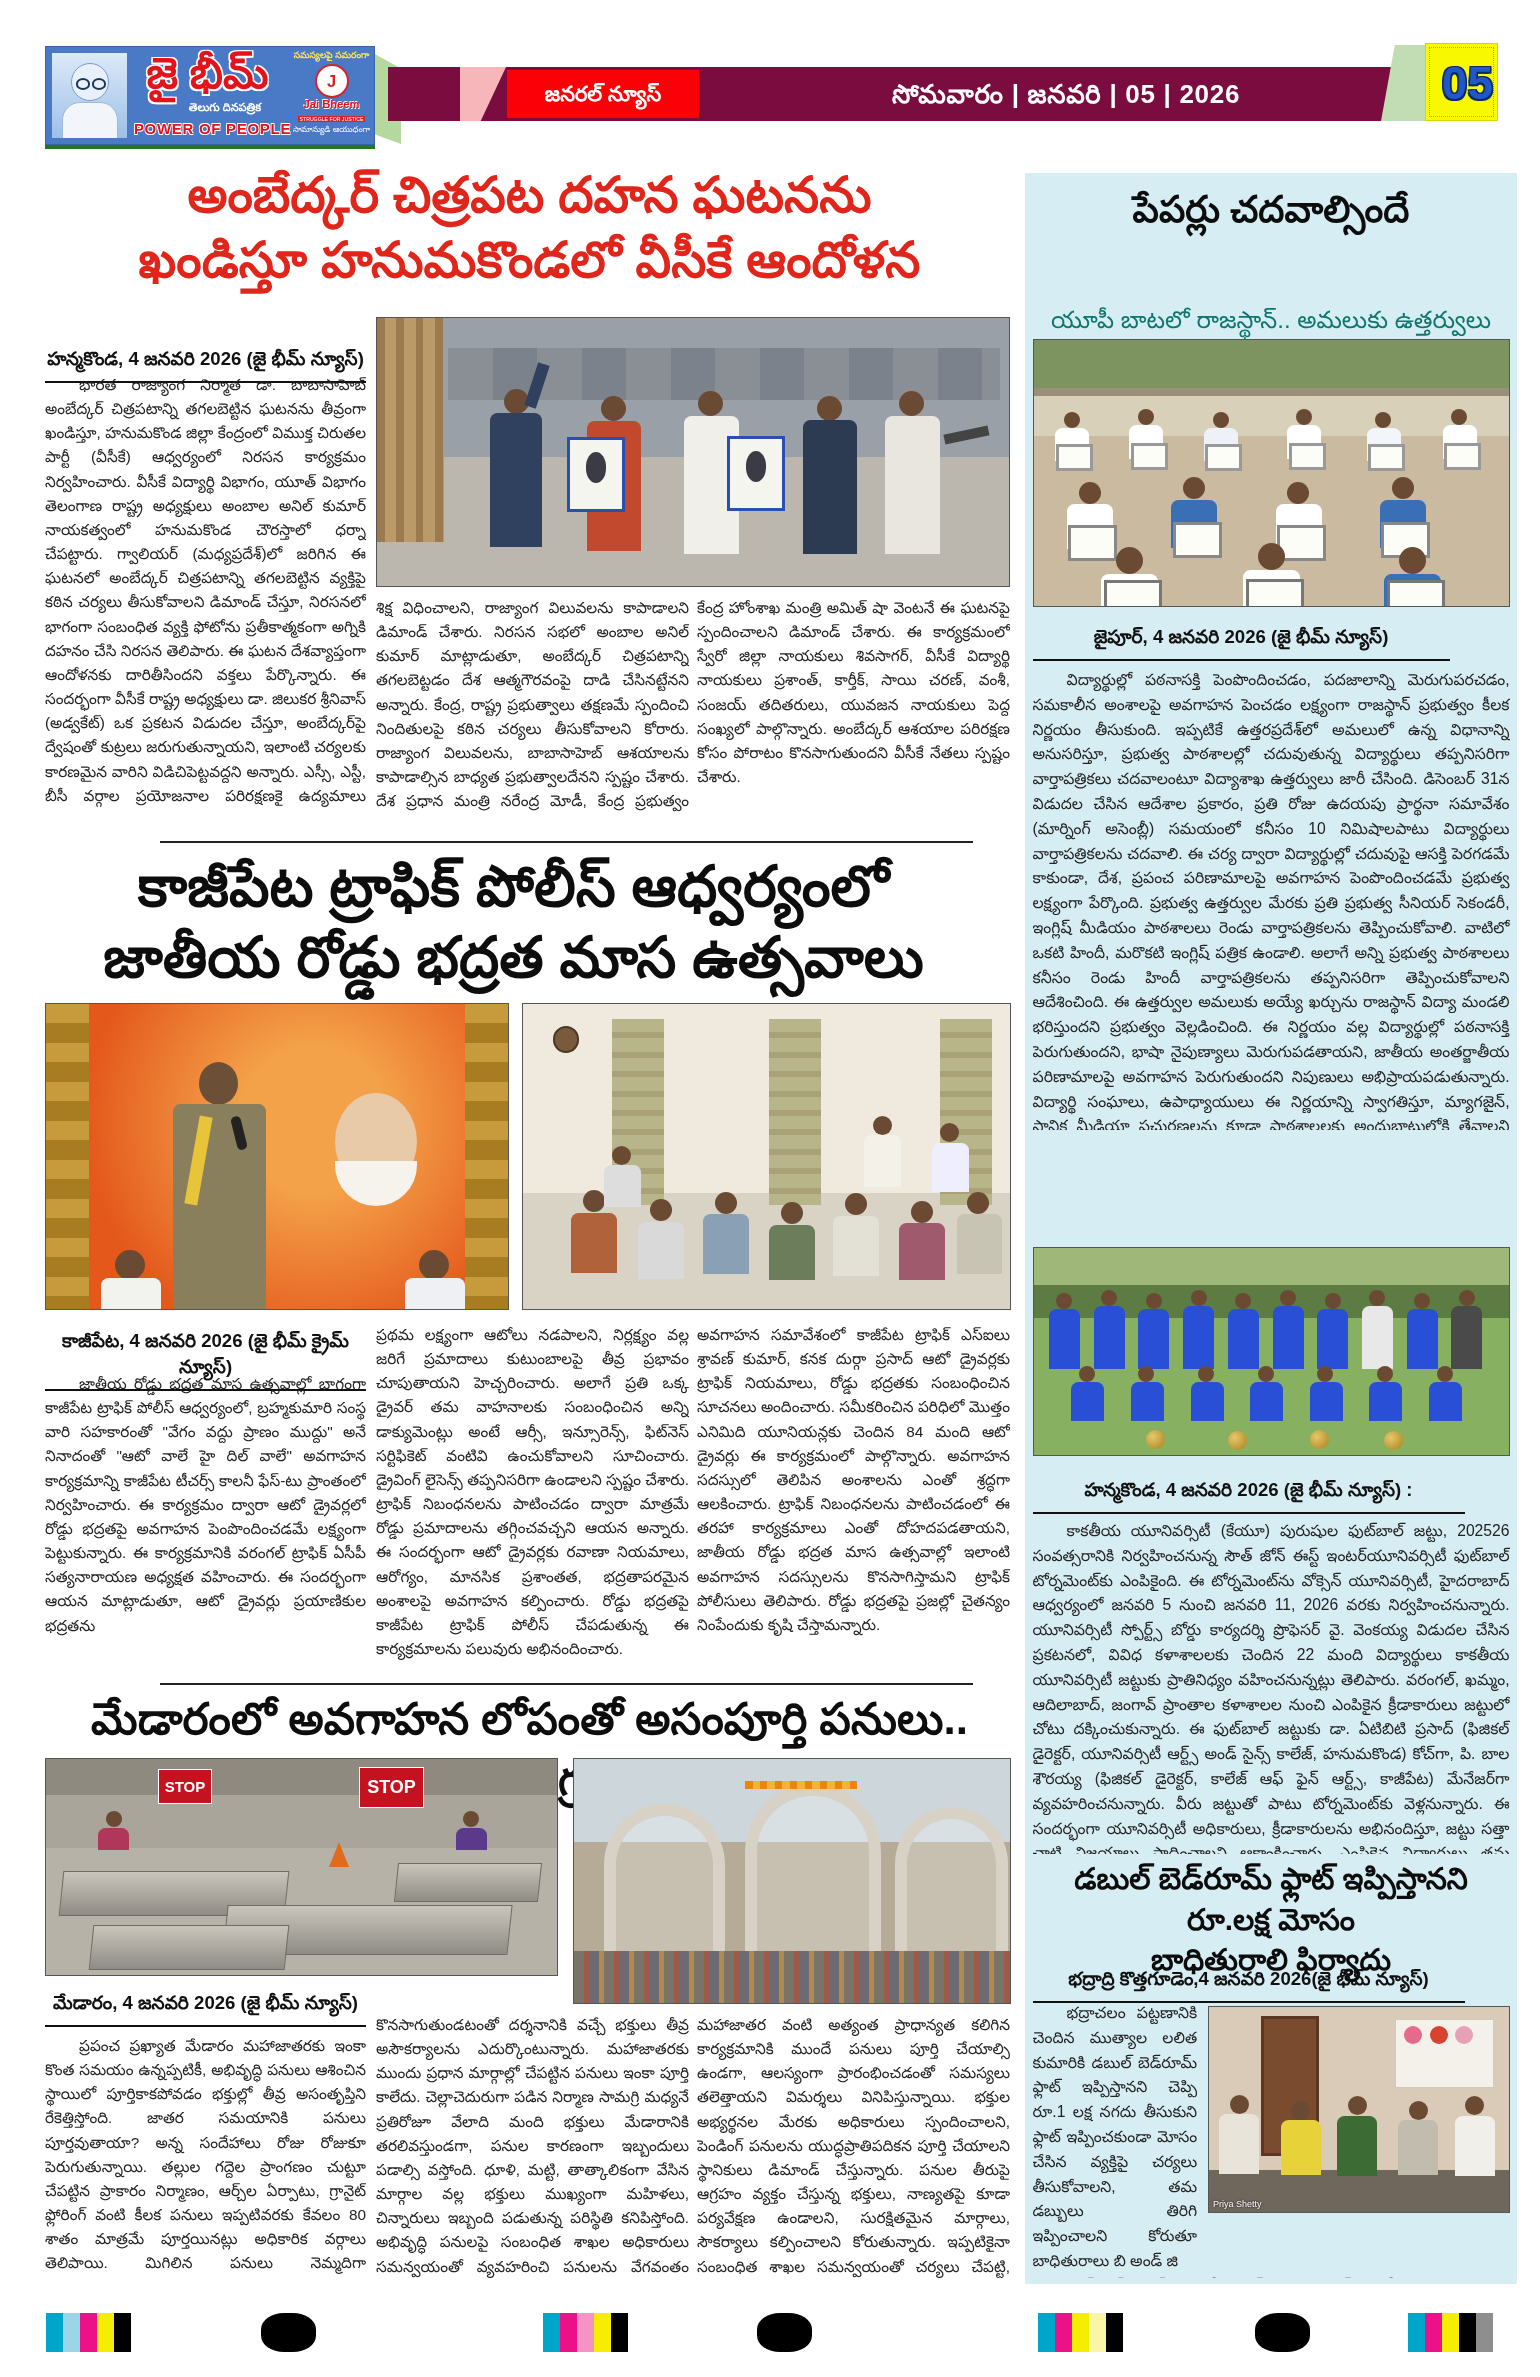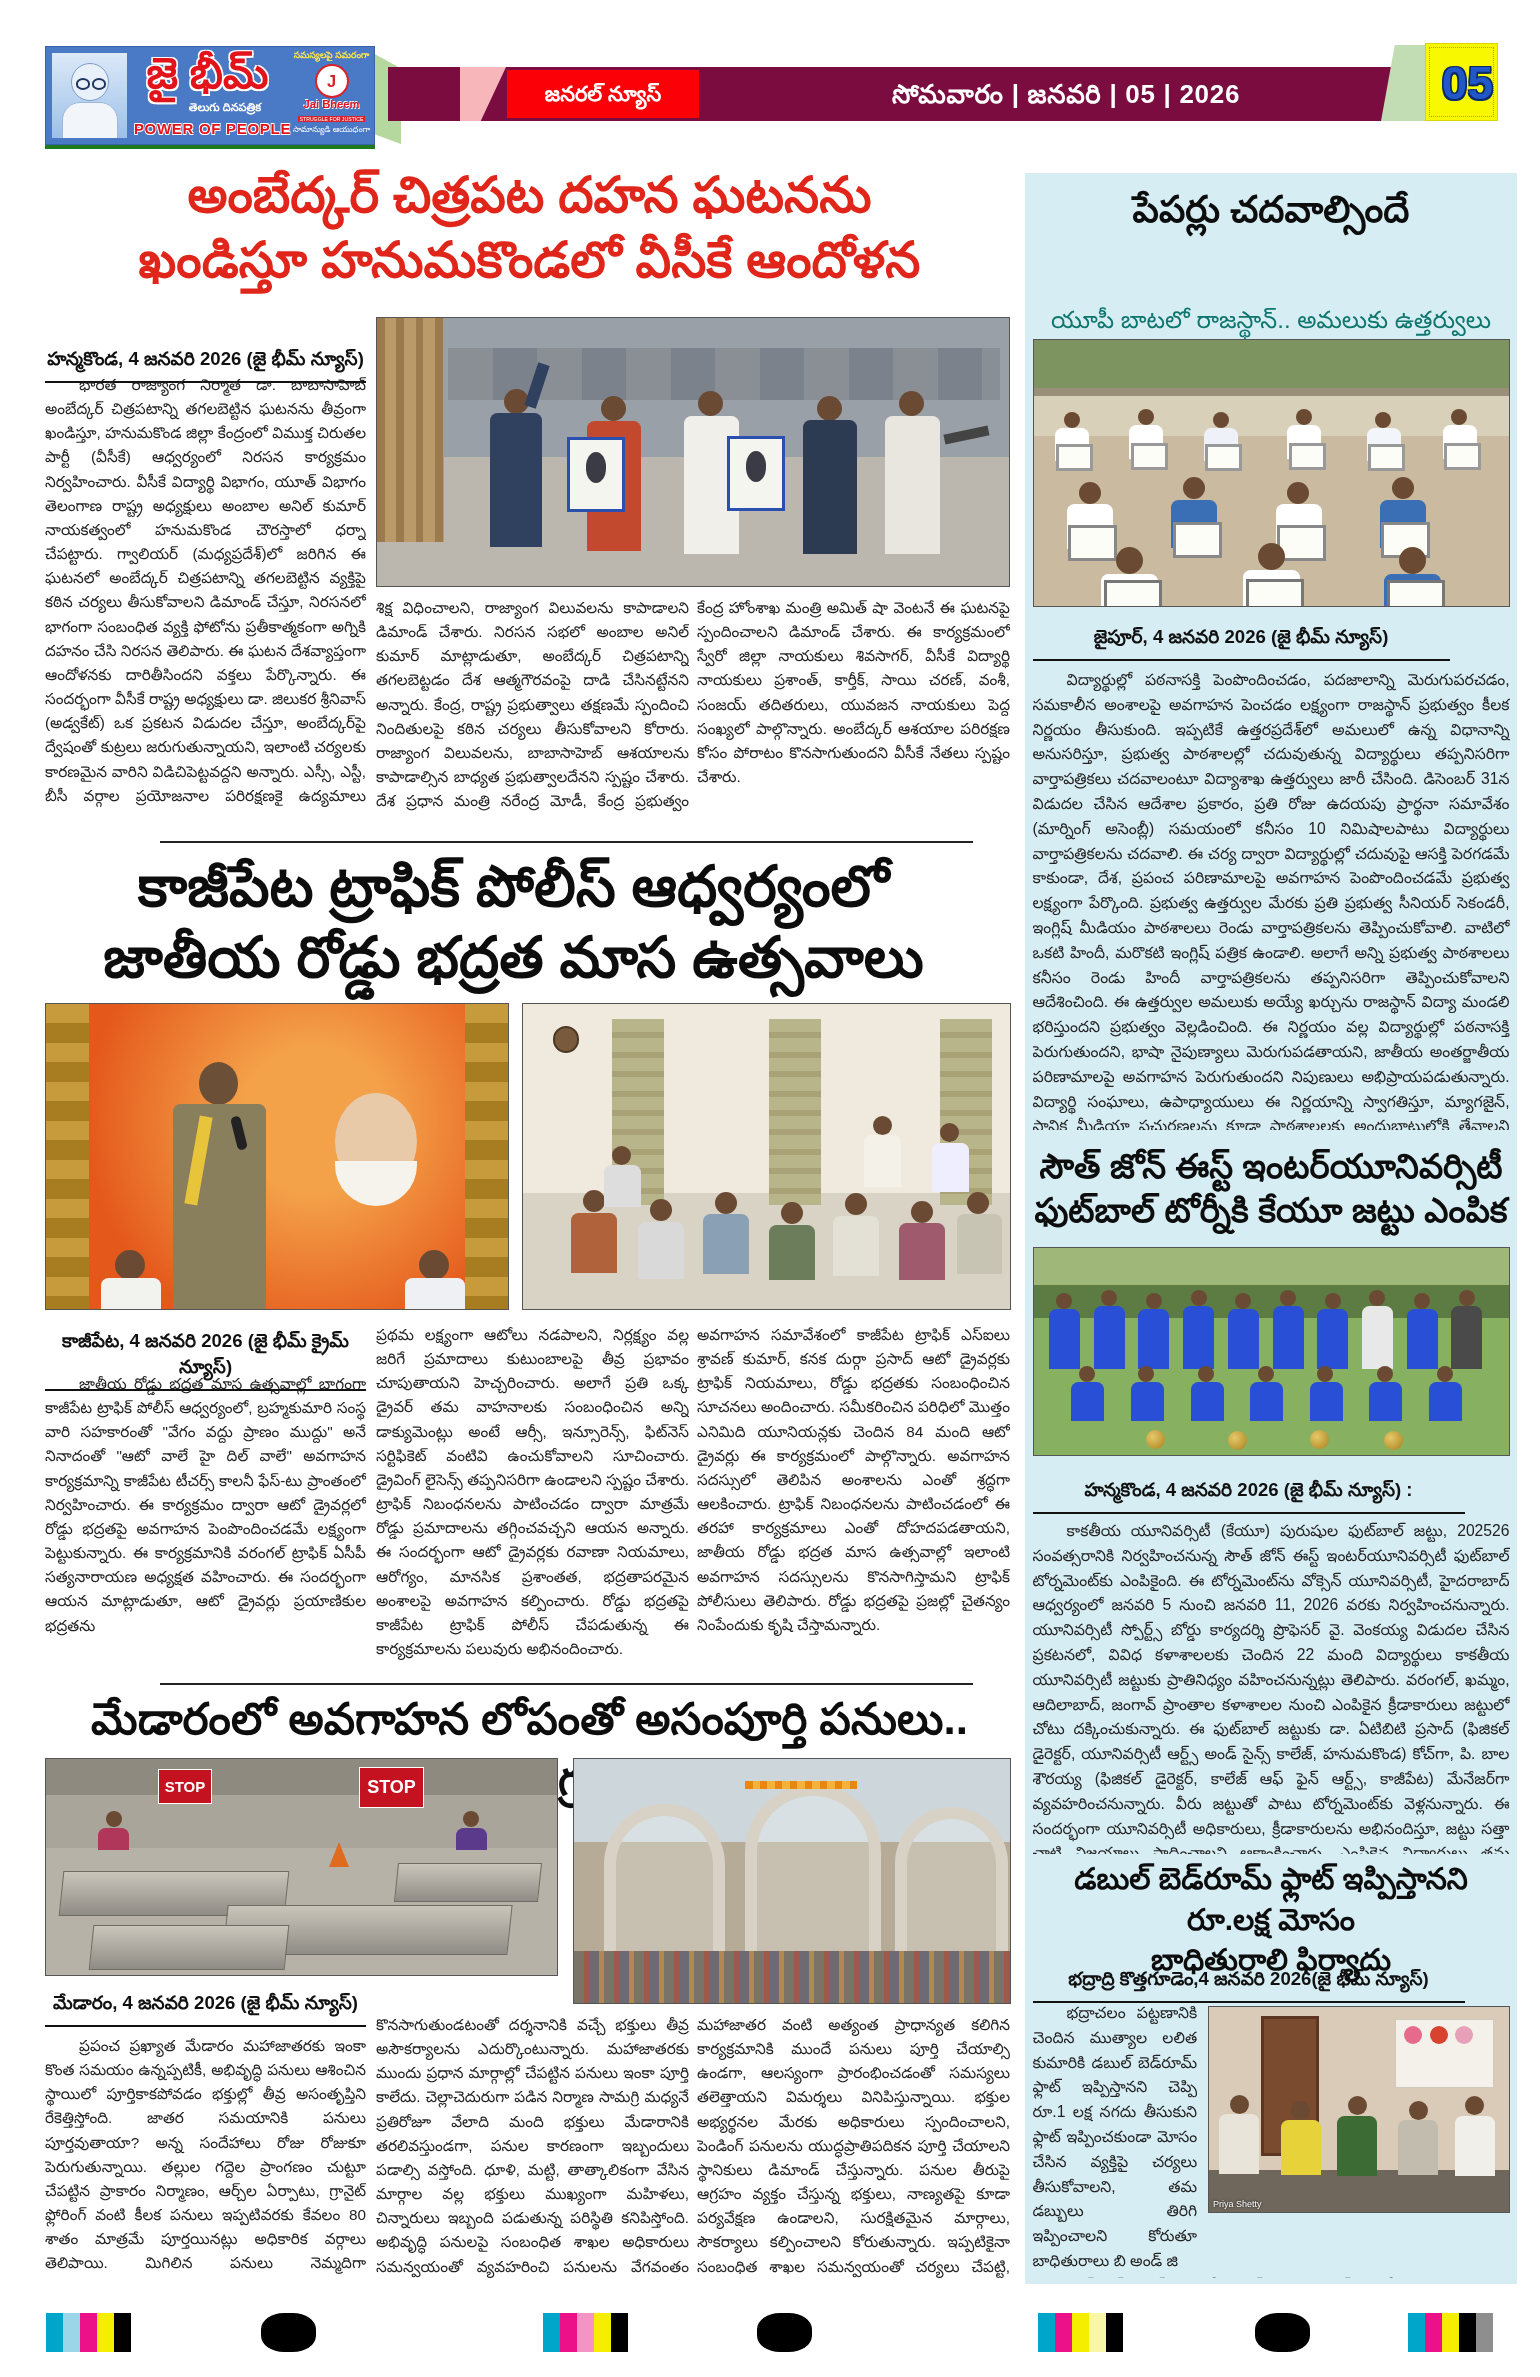--- a/index.html
+++ b/index.html
@@ -269,24 +269,20 @@
       <div class="bd" style="left:209px;top:230px;width:57px;height:39px;background:#ffffff;"></div>
       <div class="frame" style="left:212px;top:239px;width:52px;height:28px;border-color:#777;background:#fdfdf8;"></div>
     <div class="hd" style="left:365px;top:207px;width:27px;height:27px;"></div>
       <div class="bd" style="left:350px;top:234px;width:57px;height:34px;background:#3a6fb5;"></div>
       <div class="frame" style="left:353px;top:240px;width:52px;height:27px;border-color:#777;background:#fdfdf8;"></div>
   </div>
 
   <div class="abs dateline" style="left:7.5px;top:453px;width:417px;text-align:center;">జైపూర్, 4 జనవరి 2026 (జై భీమ్ న్యూస్)</div>
   <p class="abs bodytxt indent" style="left:7.5px;top:495px;width:477px;height:462px;margin:0;font-size:15.7px;">విద్యార్థుల్లో పఠనాసక్తి పెంపొందించడం, పదజాలాన్ని మెరుగుపరచడం, సమకాలీన అంశాలపై అవగాహన పెంచడం లక్ష్యంగా రాజస్థాన్ ప్రభుత్వం కీలక నిర్ణయం తీసుకుంది. ఇప్పటికే ఉత్తరప్రదేశ్‌లో అమలులో ఉన్న విధానాన్ని అనుసరిస్తూ, ప్రభుత్వ పాఠశాలల్లో చదువుతున్న విద్యార్థులు తప్పనిసరిగా వార్తాపత్రికలు చదవాలంటూ విద్యాశాఖ ఉత్తర్వులు జారీ చేసింది. డిసెంబర్ 31న విడుదల చేసిన ఆదేశాల ప్రకారం, ప్రతి రోజు ఉదయపు ప్రార్థనా సమావేశం (మార్నింగ్ అసెంబ్లీ) సమయంలో కనీసం 10 నిమిషాలపాటు విద్యార్థులు వార్తాపత్రికలను చదవాలి. ఈ చర్య ద్వారా విద్యార్థుల్లో చదువుపై ఆసక్తి పెరగడమే కాకుండా, దేశ, ప్రపంచ పరిణామాలపై అవగాహన పెంపొందించడమే ప్రభుత్వ లక్ష్యంగా పేర్కొంది. ప్రభుత్వ ఉత్తర్వుల మేరకు ప్రతి ప్రభుత్వ సీనియర్ సెకండరీ, ఇంగ్లిష్ మీడియం పాఠశాలలు రెండు వార్తాపత్రికలను తెప్పించుకోవాలి. వాటిలో ఒకటి హిందీ, మరొకటి ఇంగ్లిష్ పత్రిక ఉండాలి. అలాగే అన్ని ప్రభుత్వ పాఠశాలలు కనీసం రెండు హిందీ వార్తాపత్రికలను తప్పనిసరిగా తెప్పించుకోవాలని ఆదేశించింది. ఈ ఉత్తర్వుల అమలుకు అయ్యే ఖర్చును రాజస్థాన్ విద్యా మండలి భరిస్తుందని ప్రభుత్వం వెల్లడించింది. ఈ నిర్ణయం వల్ల విద్యార్థుల్లో పఠనాసక్తి పెరుగుతుందని, భాషా నైపుణ్యాలు మెరుగుపడతాయని, జాతీయ అంతర్జాతీయ పరిణామాలపై అవగాహన పెరుగుతుందని నిపుణులు అభిప్రాయపడుతున్నారు. విద్యార్థి సంఘాలు, ఉపాధ్యాయులు ఈ నిర్ణయాన్ని స్వాగతిస్తూ, మ్యాగజైన్, స్థానిక మీడియా ప్రచురణలను కూడా పాఠశాలలకు అందుబాటులోకి తేవాలని సూచిస్తున్నారు. వార్తాపత్రికల వైపు విద్యార్థులను మళ్లించే ఈ ప్రయత్నం ప్రశంసనీయమని విద్యావేత్తలు పేర్కొంటున్నారు. సరైన అమలుతో ఈ నిర్ణయం భవిష్యత్తులో ఇతర రాష్ట్రాలకు కూడా ఆదర్శంగా నిలవనుందని వారు అభిప్రాయపడుతున్నారు.</p>
 
-  <div class="abs headline-blk fb-head" style="left:7.5px;top:971px;width:477px;">
-    <div>సౌత్ జోన్ ఈస్ట్ ఇంటర్‌యూనివర్సిటీ</div>
-    <div>ఫుట్‌బాల్ టోర్నీకి కేయూ జట్టు ఎంపిక</div>
-  </div>
 
   <div class="photo" style="left:7.5px;top:1074px;width:477px;height:209px;background:linear-gradient(180deg,#9fb87a 0 18%,#5d7c44 18% 34%,#87b160 34% 100%);">
     <div class="hd" style="left:22.4px;top:45px;width:16.4px;height:16.4px;"></div>
       <div class="bd" style="left:15px;top:61px;width:31px;height:60px;background:#2a4fd7;"></div>
     <div class="hd" style="left:67px;top:42px;width:16.4px;height:16.4px;"></div>
       <div class="bd" style="left:60px;top:58px;width:31px;height:63px;background:#2a4fd7;"></div>
     <div class="hd" style="left:112px;top:45px;width:16.4px;height:16.4px;"></div>
       <div class="bd" style="left:104px;top:61px;width:31px;height:60px;background:#2a4fd7;"></div>
     <div class="hd" style="left:157px;top:42px;width:16.4px;height:16.4px;"></div>
       <div class="bd" style="left:149px;top:58px;width:31px;height:63px;background:#2a4fd7;"></div>

